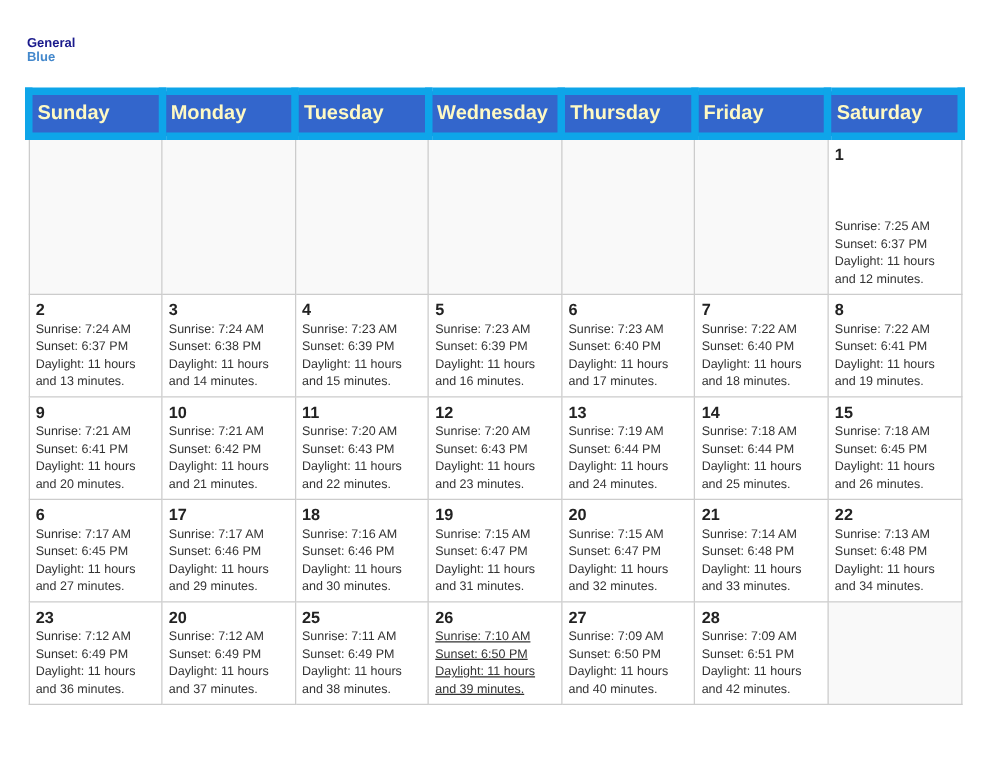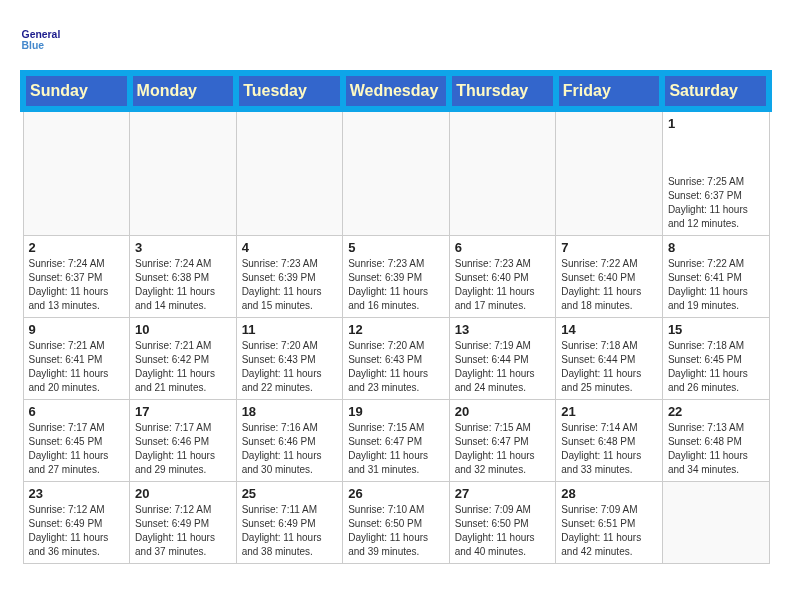--- a/index.html
+++ b/index.html
@@ -295,21 +295,21 @@
         </td>
         <td>
           <span class="day-number">25</span>
           <div class="day-info" style="white-space: pre-line;">Sunrise: 7:11 AM
 Sunset: 6:49 PM
 Daylight: 11 hours
 and 38 minutes.</div>
         </td>
         <td>
           <span class="day-number">26</span>
-          <div class="day-info" style="white-space: pre-line;">Sunrise: 7:10 AM
+          <div class="day-info" style="white-space: pre-line; text-decoration: underline;">Sunrise: 7:10 AM
 Sunset: 6:50 PM
 Daylight: 11 hours
 and 39 minutes.</div>
         </td>
         <td>
           <span class="day-number">27</span>
           <div class="day-info" style="white-space: pre-line;">Sunrise: 7:09 AM
 Sunset: 6:50 PM
 Daylight: 11 hours
 and 40 minutes.</div>

